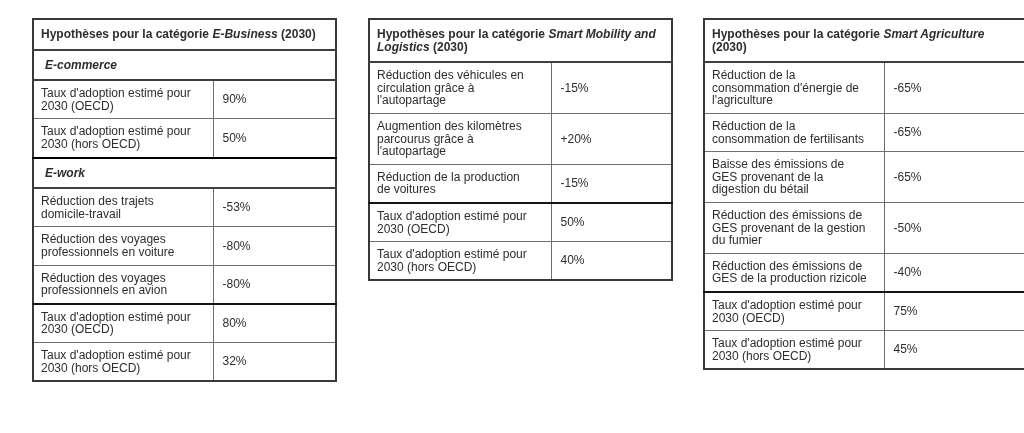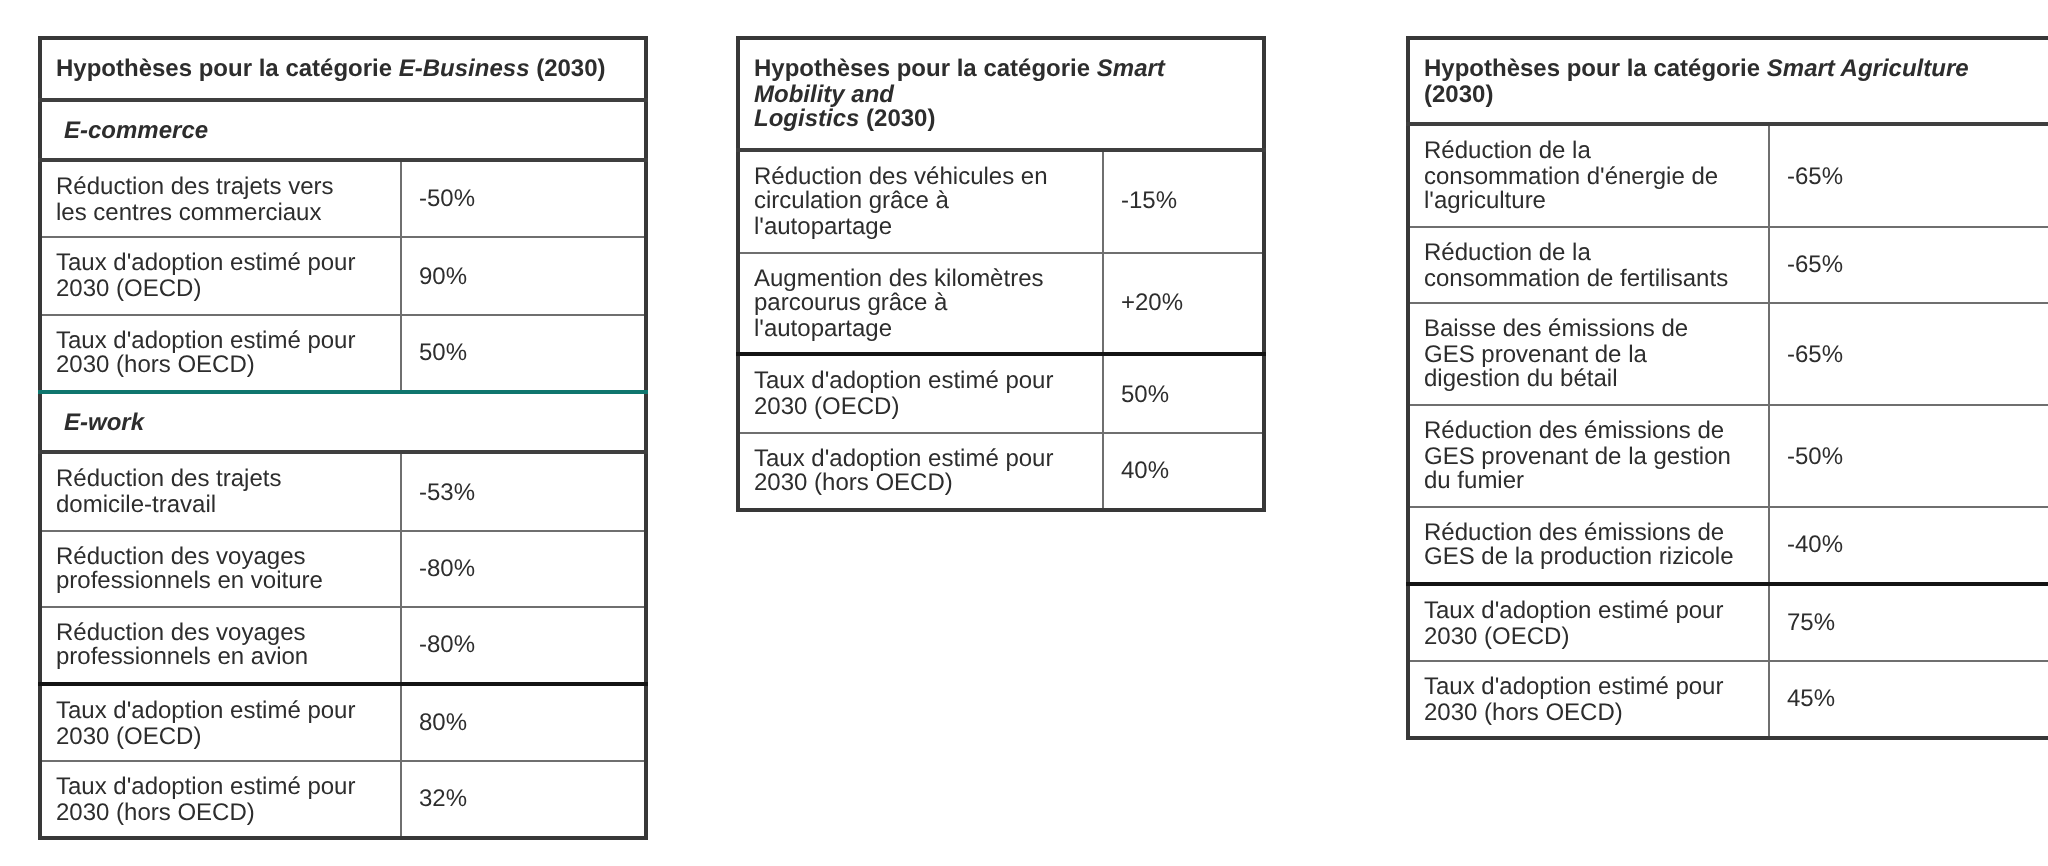--- a/index.html
+++ b/index.html
@@ -11,22 +11,22 @@
     position: relative;
     width: 1024px;
     height: 433px;
     font-family: "Liberation Sans", sans-serif;
     color: #2d2d2d;
   }
   .tbl {
     position: absolute;
     top: 18px;
   }
-  .t1 { left: 19px;  width: 305px; }
-  .t2 { left: 368px; width: 265px; border-radius: 13px; }
+  .t1 { left: 32px;  width: 305px; }
+  .t2 { left: 368px; width: 305px; border-radius: 13px; }
   .t3 { left: 703px; width: 365px; }
 
   table {
     width: 100%;
     border-collapse: collapse;
     border: 2px solid #383838;
     font-size: 12px;
     line-height: 1.05;
     color: #2d2d2d;
     table-layout: fixed;
@@ -42,21 +42,21 @@
     border-bottom: 2px solid #3f3f3f;
     vertical-align: middle;
   }
   th.title i { font-style: italic; }
 
   tbody td {
     border-top: 1px solid #6f6f6f;
     vertical-align: middle;
   }
   tr.section td {
-    border-top: 2px solid #0f766e;
+    border-top: 2px solid #000000;
     border-bottom: 2px solid #3f3f3f;
     font-weight: bold;
     font-style: italic;
     padding: 8px 11px;
   }
   tr.strong-top td {
     border-top: 2px solid #141414;
   }
   td.label {
     padding: 6px 7px;
@@ -81,25 +81,20 @@
     <thead>
       <tr>
         <th colspan="2" class="title"><span>Hypothèses pour la catégorie </span><i>E-Business</i><span> (2030)</span></th>
       </tr>
     </thead>
     <tbody>
         <tr class="section">
           <td colspan="2">E-commerce</td>
         </tr>
         <tr>
-          <td class="label">Réduction des trajets vers
-les centres commerciaux</td>
-          <td class="value">-50%</td>
-        </tr>
-        <tr>
           <td class="label">Taux d'adoption estimé pour
 2030 (OECD)</td>
           <td class="value">90%</td>
         </tr>
         <tr>
           <td class="label">Taux d'adoption estimé pour
 2030 (hors OECD)</td>
           <td class="value">50%</td>
         </tr>
         <tr class="section">
@@ -151,20 +146,25 @@
 circulation grâce à
 l'autopartage</td>
           <td class="value">-15%</td>
         </tr>
         <tr>
           <td class="label">Augmention des kilomètres
 parcourus grâce à
 l'autopartage</td>
           <td class="value">+20%</td>
         </tr>
+        <tr>
+          <td class="label">Réduction de la production
+de voitures</td>
+          <td class="value">-15%</td>
+        </tr>
         <tr class="strong-top">
           <td class="label">Taux d'adoption estimé pour
 2030 (OECD)</td>
           <td class="value">50%</td>
         </tr>
         <tr>
           <td class="label">Taux d'adoption estimé pour
 2030 (hors OECD)</td>
           <td class="value">40%</td>
         </tr>

